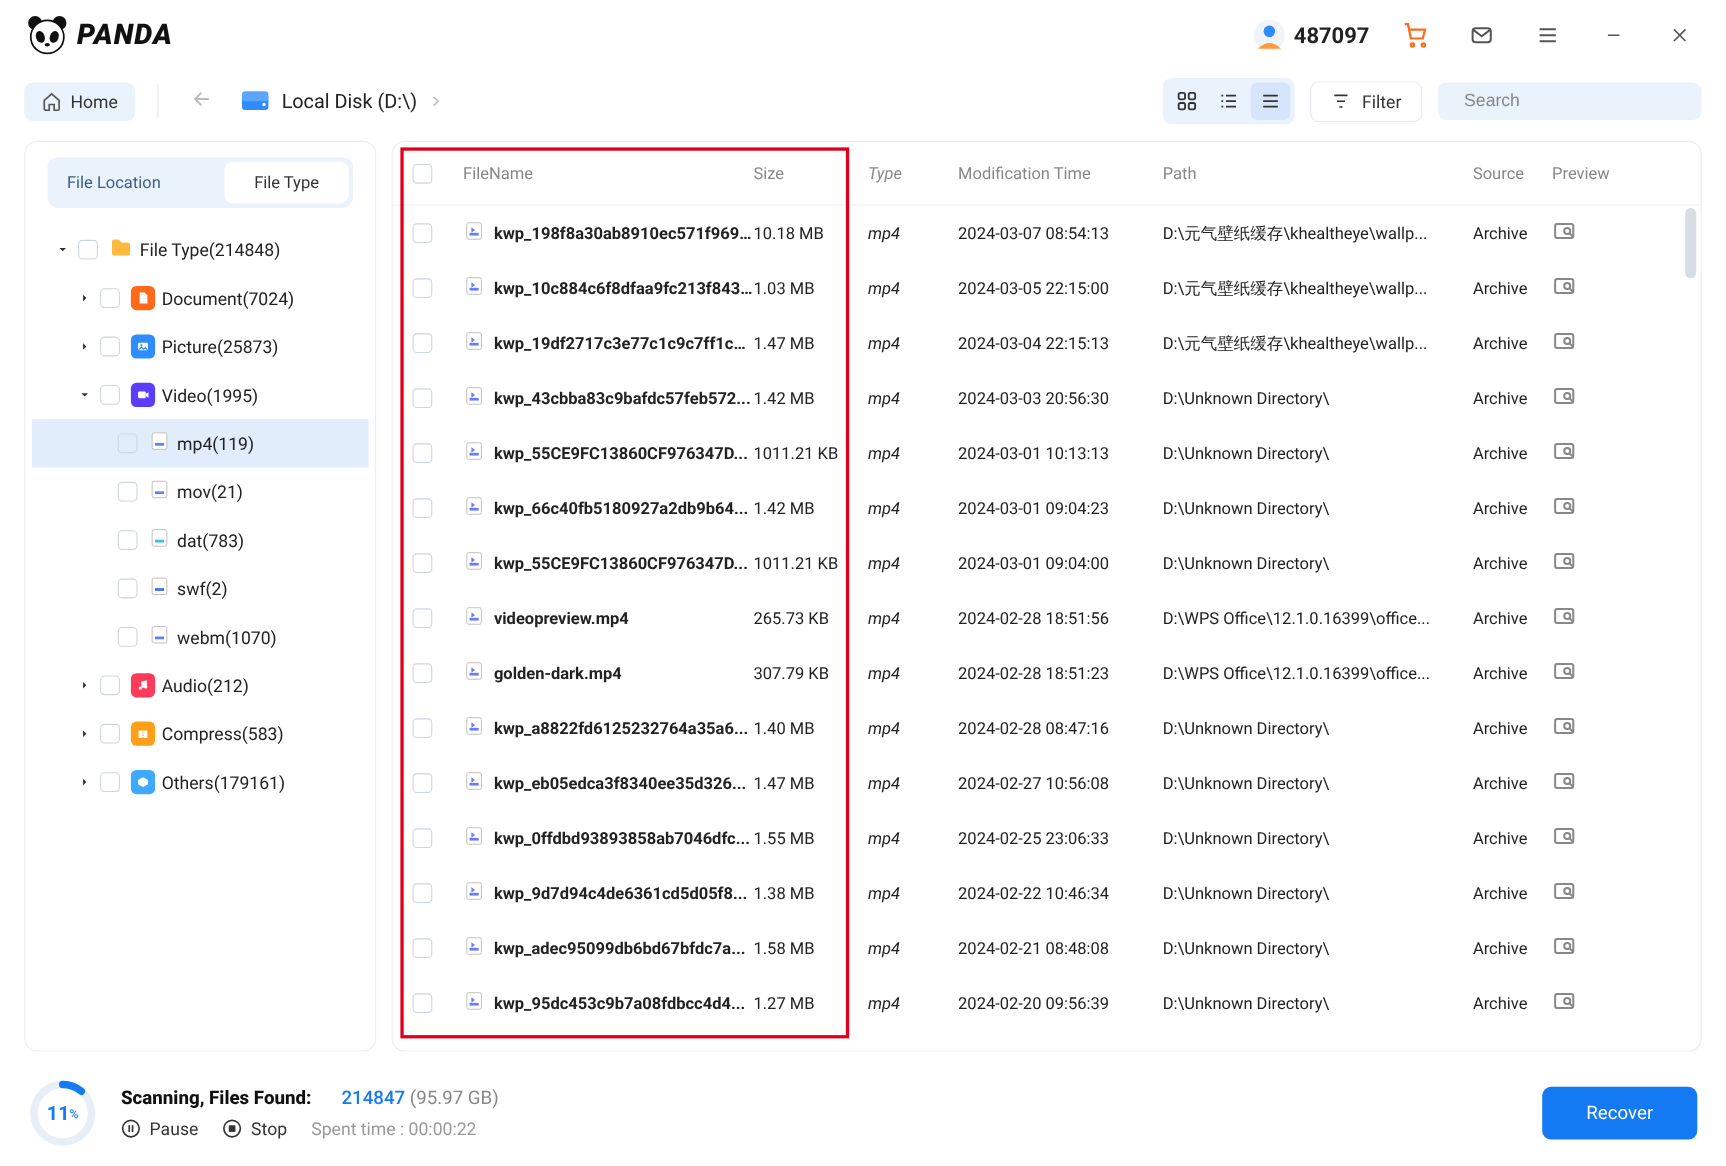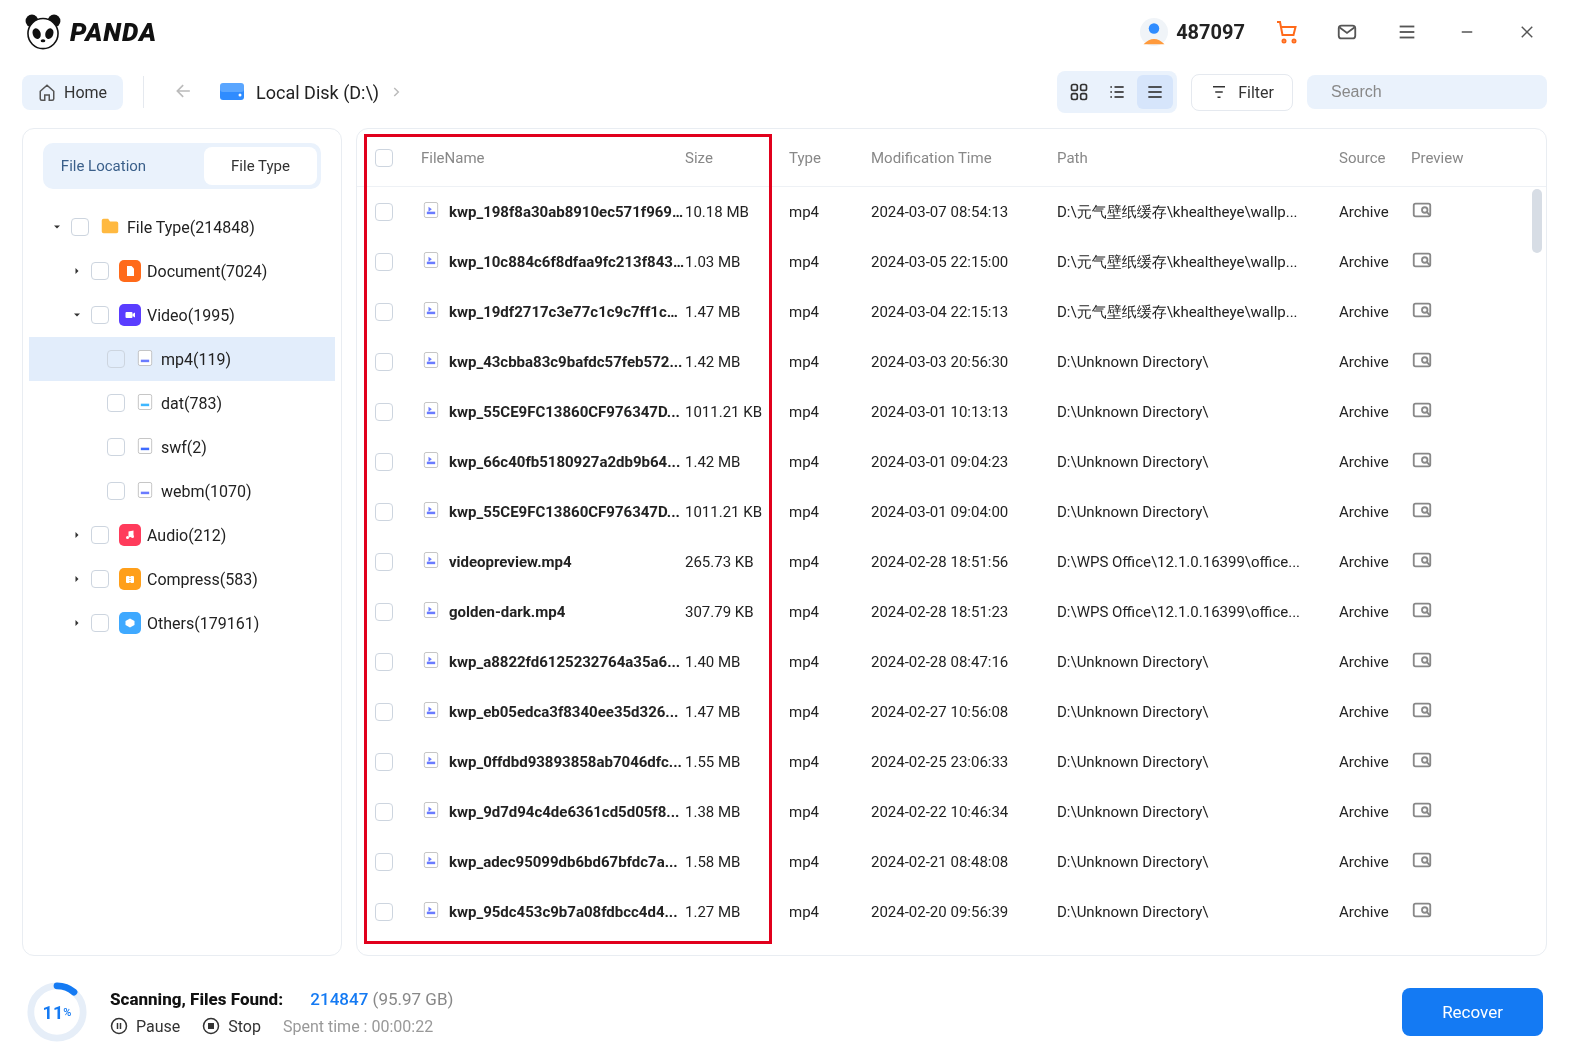--- a/index.html
+++ b/index.html
@@ -48,21 +48,21 @@
 .tree-check { width: 18px; height: 18px; border: 1.5px solid #cdd5df; border-radius: 4px; margin-right: 4px; }
 .tree-icon { width: 22px; height: 22px; border-radius: 5px; display: inline-flex; align-items: center; justify-content: center; color: #fff; font-size: 13px; }
 .tree-label { font-size: 16px; color: #222; }
 
 
 .main { flex: 1; border: 1px solid #e9edf2; border-radius: 12px; position: relative; display: flex; flex-direction: column; overflow: hidden; }
 .thead { display: flex; align-items: center; height: 58px; padding: 0 18px; border-bottom: 1px solid #eef1f5; color: #888; font-size: 15px; }
 .col-check { width: 42px; }
 .col-name { flex: 0 0 268px; padding-left: 4px; }
 .col-size { flex: 0 0 104px; }
-.col-type { flex: 0 0 82px; }
+.col-type { flex: 0 0 82px; font-style: italic; }
 .col-mtime { flex: 0 0 186px; }
 .col-path { flex: 0 0 282px; }
 .col-src { flex: 0 0 72px; }
 .col-prev { flex: 0 0 72px; }
 .row { display: flex; align-items: center; height: 50px; padding: 0 18px; font-size: 15px; color: #222; }
 .row .row-check { width: 18px; height: 18px; border: 1.5px solid #cdd5df; border-radius: 4px; }
 .row-icon { width: 20px; height: 20px; display: inline-block; margin-right: 8px; }
 .name-cell { display: flex; align-items: center; overflow: hidden; }
 .name-text { white-space: nowrap; overflow: hidden; text-overflow: ellipsis; font-weight: bold; }
 .col-size-cell, .col-type-cell, .col-mtime-cell, .col-path-cell, .col-src-cell { white-space: nowrap; overflow: hidden; text-overflow: ellipsis; }
@@ -244,40 +244,65 @@
           <span><div class="tree-icon" style="background:#ff6a1a">
               <svg width="12" height="12" viewBox="0 0 24 24" fill="#fff">
                 <path d="M6 2h9l5 5v15H6z"></path>
               </svg>
             </div></span>
           <span class="tree-label">Document(7024)</span>
         </div>
         <div class="tree-row indent1">
           <span class="tree-chevron">
             <svg width="12" height="12" viewBox="0 0 24 24" fill="#333">
+              <path d="M9 6l6 6-6 6z"></path>
+            </svg>
+          </span>
+          <span class="tree-check"></span>
+          <span><div class="tree-icon" style="background:#2f8cff">
+              <svg width="12" height="12" viewBox="0 0 24 24" fill="#fff">
+                <rect x="3" y="5" width="18" height="14" rx="2"></rect>
+                <circle cx="9" cy="10" r="2" fill="#2f8cff"></circle>
+                <path d="M4 18l5-5 4 4 3-3 4 4" stroke="#2f8cff" fill="none" stroke-width="2"></path>
+              </svg>
+            </div></span>
+          <span class="tree-label">Picture(25873)</span>
+        </div>
+        <div class="tree-row indent1">
+          <span class="tree-chevron">
+            <svg width="12" height="12" viewBox="0 0 24 24" fill="#333">
               <path d="M6 9l6 6 6-6z"></path>
             </svg>
           </span>
           <span class="tree-check"></span>
           <span><div class="tree-icon" style="background:#5a3dff">
               <svg width="12" height="12" viewBox="0 0 24 24" fill="#fff">
                 <rect x="3" y="6" width="14" height="12" rx="2"></rect>
                 <path d="M17 10l5-3v10l-5-3z"></path>
               </svg>
             </div></span>
           <span class="tree-label">Video(1995)</span>
         </div>
         <div class="tree-row indent2 selected">
           <span class="tree-chevron-placeholder"></span>
           <span class="tree-check"></span>
           <span><svg width="20" height="20" viewBox="0 0 24 24">
               <rect x="4" y="3" width="16" height="18" rx="2" fill="#fff" stroke="#bbb"></rect>
               <rect x="7" y="14" width="10" height="3" fill="#6a7bff"></rect>
             </svg></span>
           <span class="tree-label">mp4(119)</span>
+        </div>
+        <div class="tree-row indent2">
+          <span class="tree-chevron-placeholder"></span>
+          <span class="tree-check"></span>
+          <span><svg width="20" height="20" viewBox="0 0 24 24">
+              <rect x="4" y="3" width="16" height="18" rx="2" fill="#fff" stroke="#bbb"></rect>
+              <rect x="7" y="14" width="10" height="3" fill="#6a7bff"></rect>
+            </svg></span>
+          <span class="tree-label">mov(21)</span>
         </div>
         <div class="tree-row indent2">
           <span class="tree-chevron-placeholder"></span>
           <span class="tree-check"></span>
           <span><svg width="20" height="20" viewBox="0 0 24 24">
               <rect x="4" y="3" width="16" height="18" rx="2" fill="#fff" stroke="#bbb"></rect>
               <rect x="7" y="14" width="10" height="3" fill="#3fb7ff"></rect>
             </svg></span>
           <span class="tree-label">dat(783)</span>
         </div>

